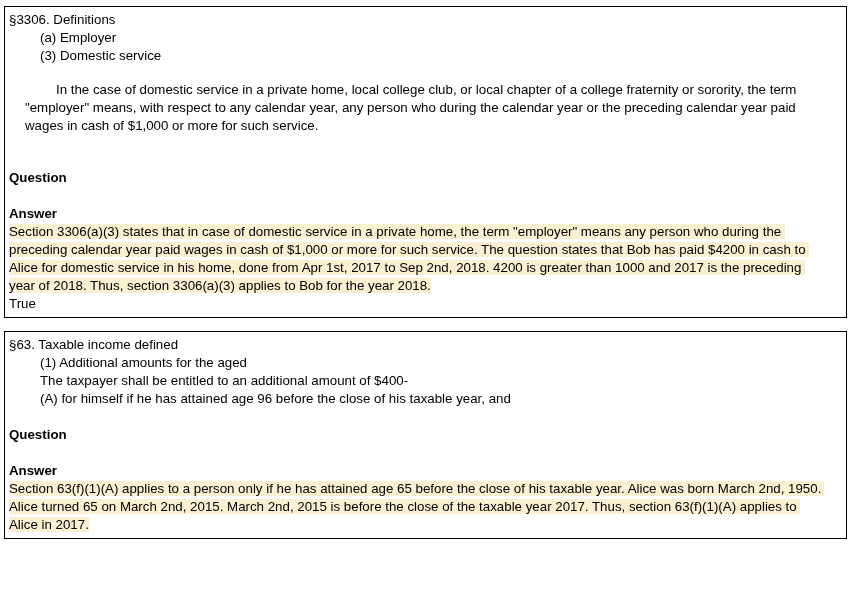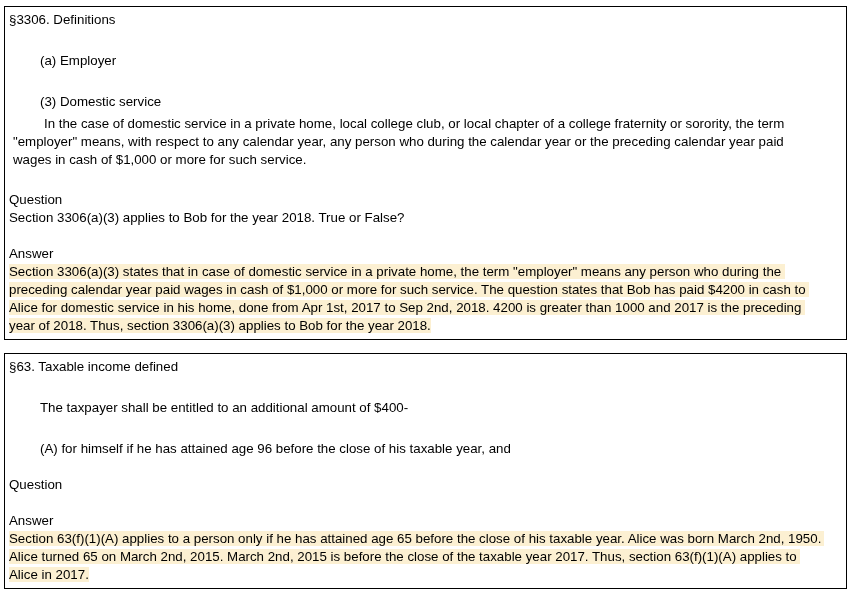--- a/index.html
+++ b/index.html
@@ -24,56 +24,56 @@
   }
   .card + .card {
     margin-top: 13px;
   }
   .line {
     white-space: pre-wrap;
     word-wrap: break-word;
   }
   .indent {
     padding-left: 31px;
-    margin-top: 23px;
   }
   .para {
-    margin: 4px;
+    margin: 16px;
     text-indent: 31px;
   }
   .bold {
-    font-weight: normal;
+    font-weight: bold;
   }
   .blank {
     height: 18px;
   }
   .hl {
     
   }
 </style>
 </head>
 <body>
 
 <div class="page">
 
   <section class="card">
     <div class="line">§3306. Definitions</div>
     <div class="line indent">(a) Employer</div>
     <div class="line indent">(3) Domestic service</div>
     <p class="para line">In the case of domestic service in a private home, local college club, or local chapter of a college fraternity or sorority, the term "employer" means, with respect to any calendar year, any person who during the calendar year or the preceding calendar year paid wages in cash of $1,000 or more for such service.</p>
     <div class="blank"></div>
     <div class="line bold">Question</div>
-    <div class="line">Section 3306(a)(3) applies to Bob for the year 2018. True or False?</div>
     <div class="blank"></div>
     <div class="line bold">Answer</div>
     <div class="line"><span class="hl" style="background: rgb(252, 240, 210);">Section 3306(a)(3) states that in case of domestic service in a private home, the term "employer" means any person who during the preceding calendar year paid wages in cash of $1,000 or more for such service. The question states that Bob has paid $4200 in cash to Alice for domestic service in his home, done from Apr 1st, 2017 to Sep 2nd, 2018. 4200 is greater than 1000 and 2017 is the preceding year of 2018. Thus, section 3306(a)(3) applies to Bob for the year 2018.</span></div>
+    <div class="line">True</div>
   </section>
 
   <section class="card">
     <div class="line">§63. Taxable income defined</div>
+    <div class="line indent">(1) Additional amounts for the aged</div>
     <div class="line indent">The taxpayer shall be entitled to an additional amount of $400-</div>
     <div class="line indent">(A) for himself if he has attained age 96 before the close of his taxable year, and</div>
     <div class="blank"></div>
     <div class="line bold">Question</div>
     <div class="blank"></div>
     <div class="line bold">Answer</div>
     <div class="line"><span class="hl" style="background: rgb(252, 240, 210);">Section 63(f)(1)(A) applies to a person only if he has attained age 65 before the close of his taxable year. Alice was born March 2nd, 1950. Alice turned 65 on March 2nd, 2015. March 2nd, 2015 is before the close of the taxable year 2017. Thus, section 63(f)(1)(A) applies to Alice in 2017.</span></div>
 
   </section>
 

